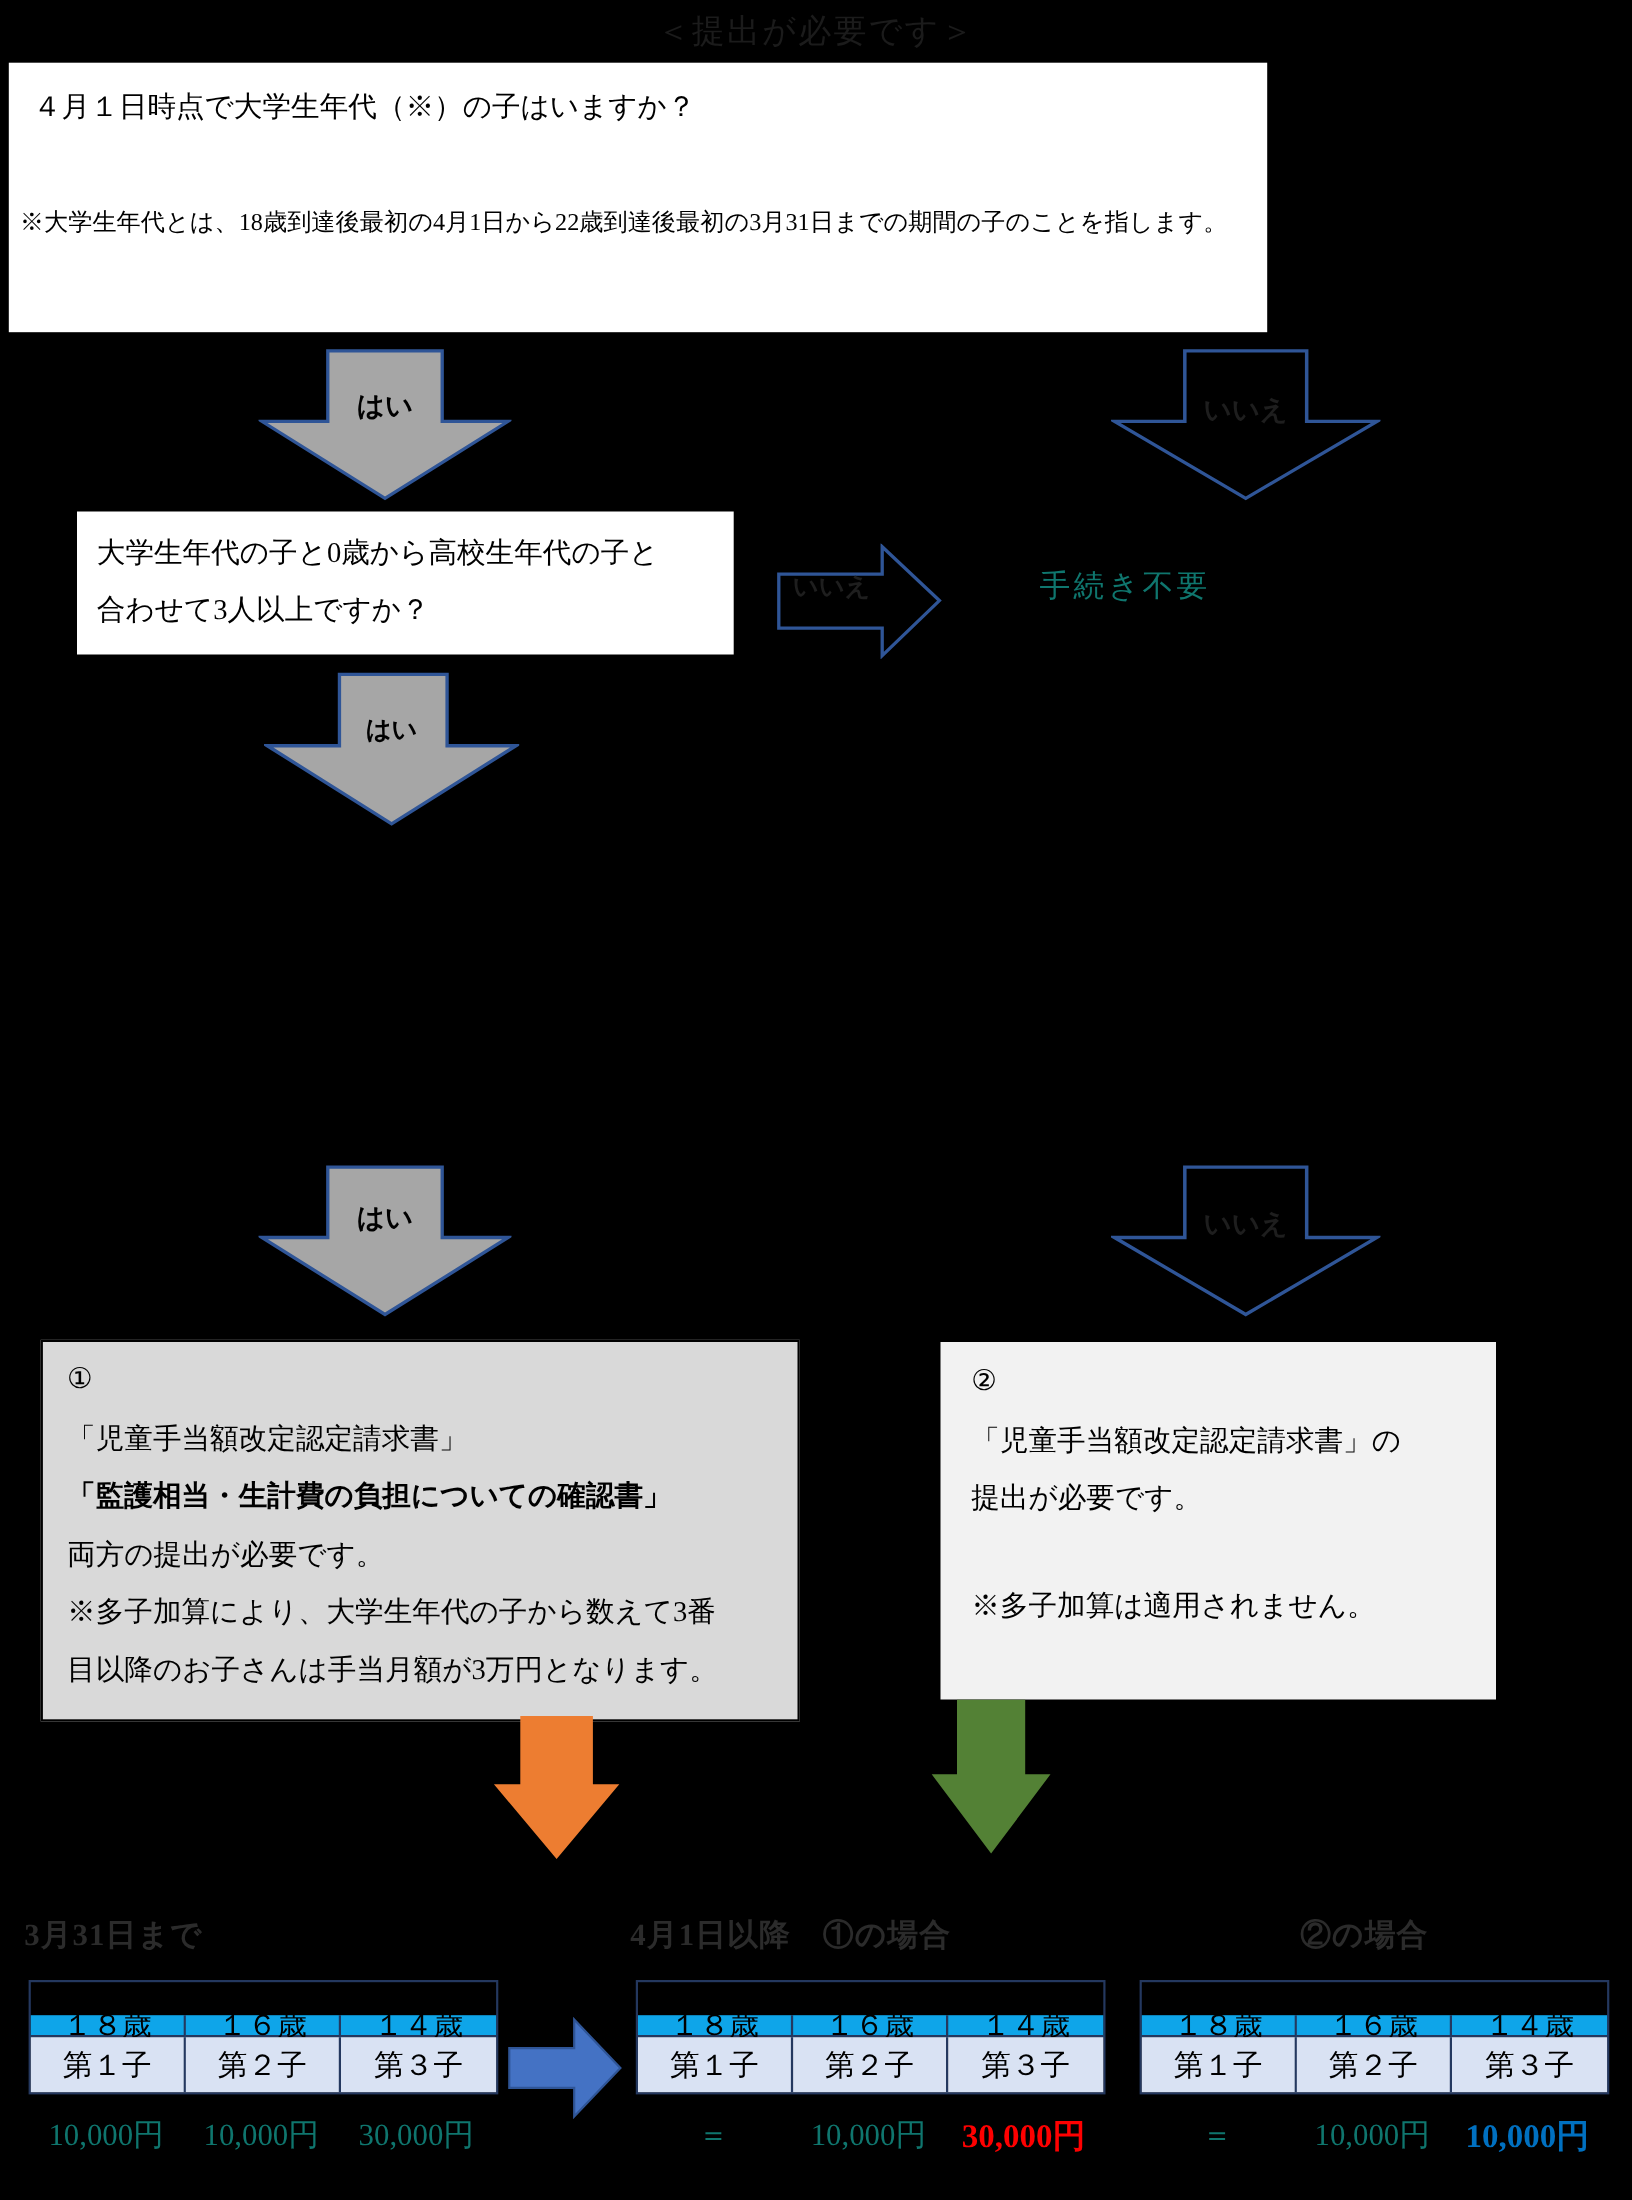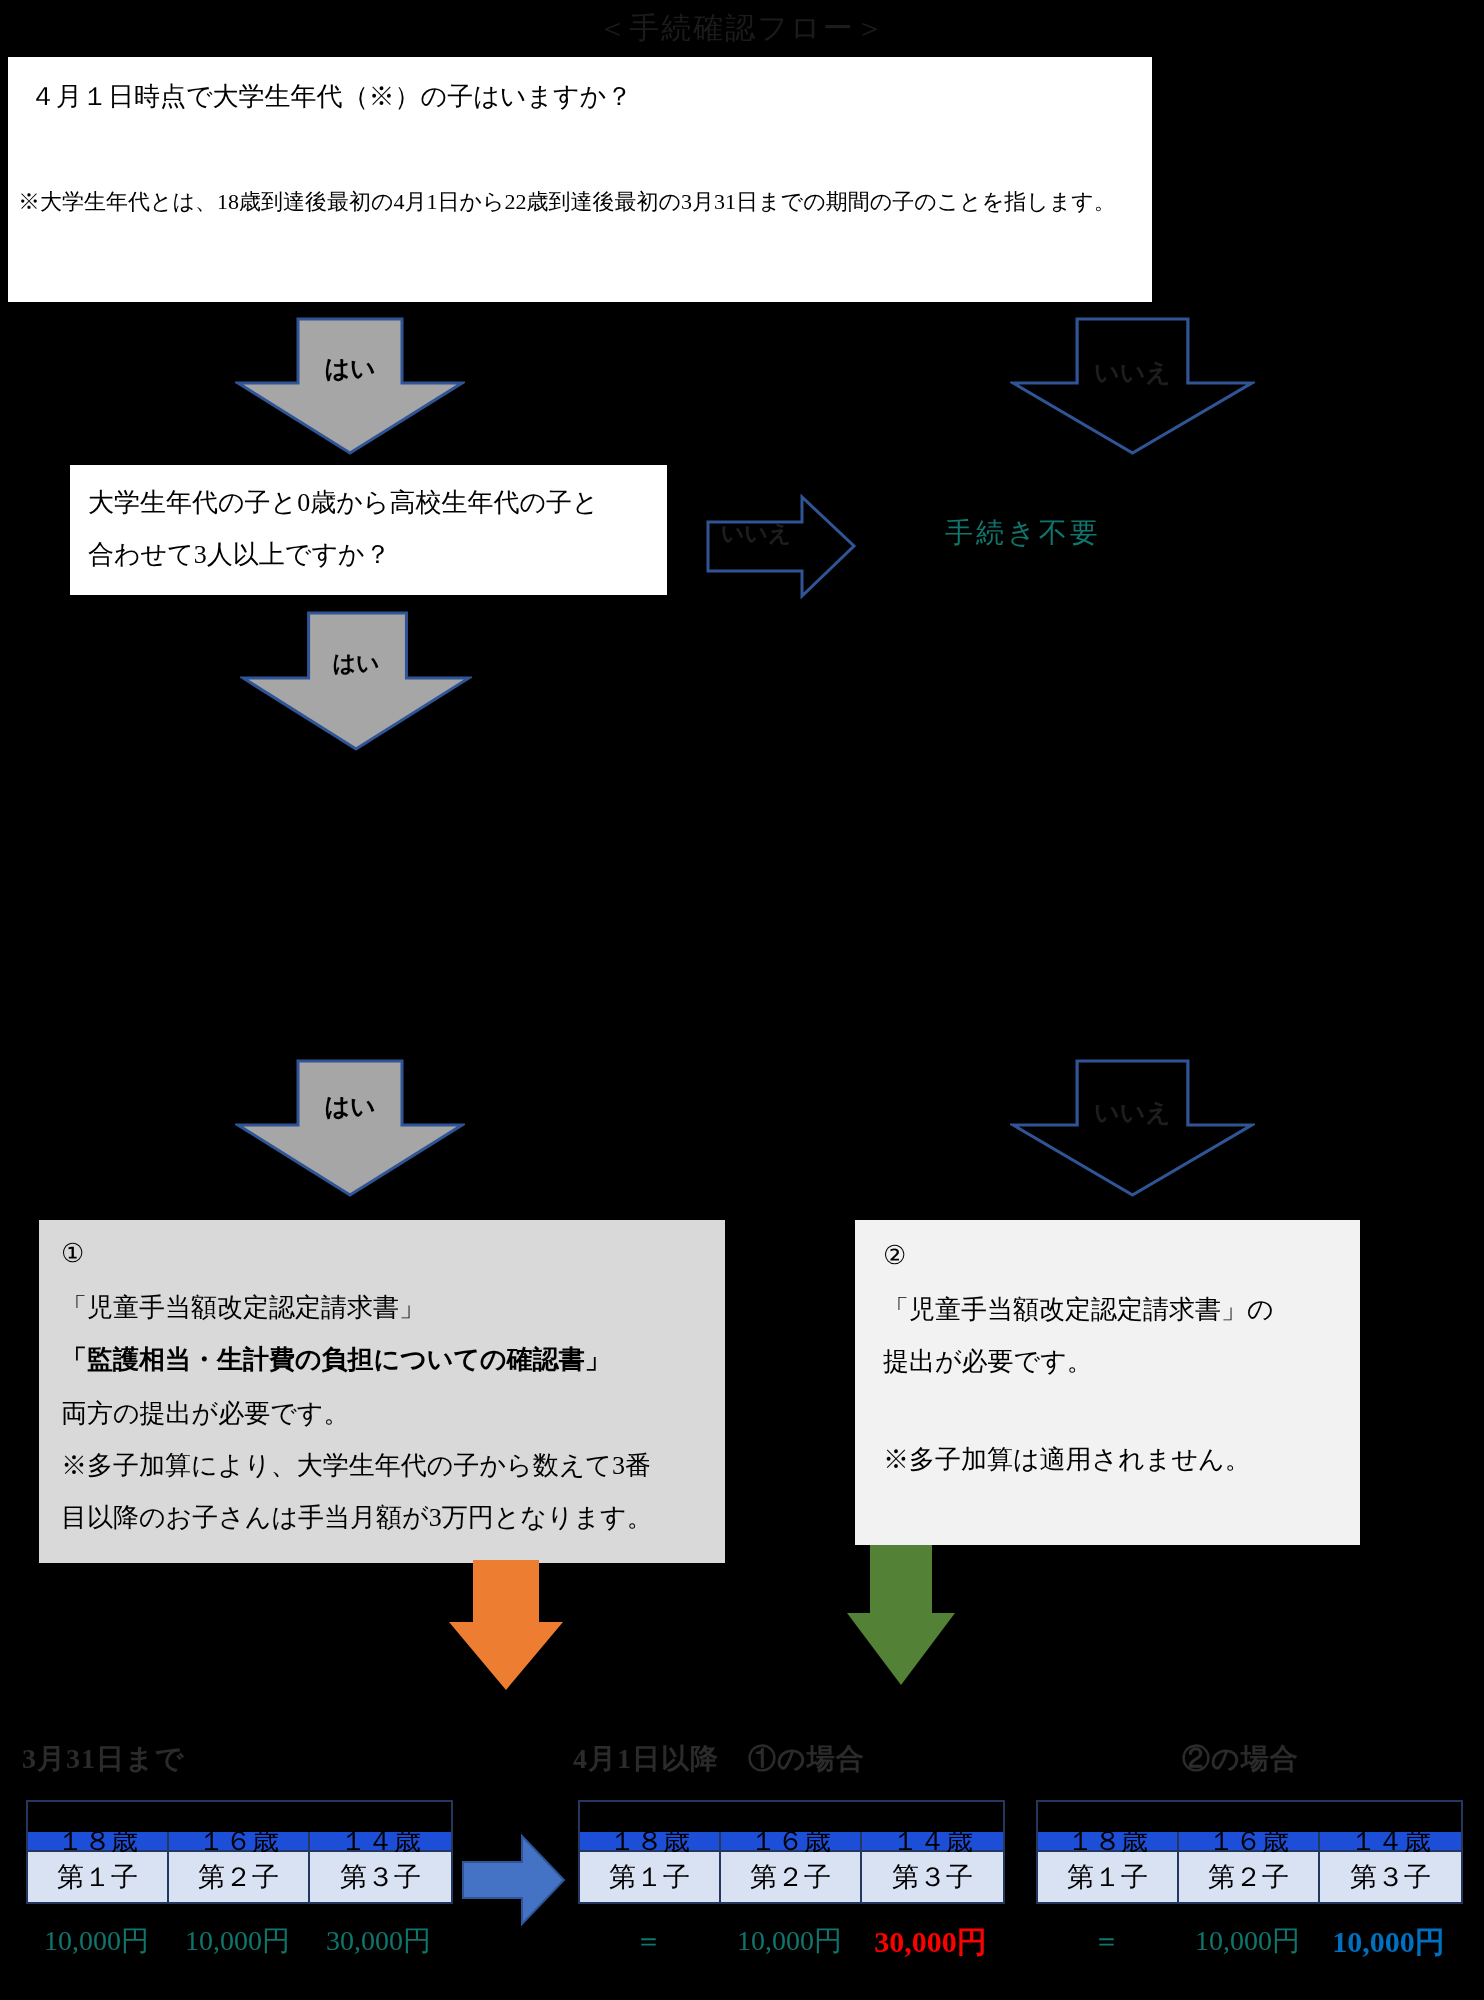--- a/index.html
+++ b/index.html
@@ -20,33 +20,33 @@
   .result1{position:absolute;left:37px;top:1218px;width:690px;height:347px;background:#d9d9d9;border:2px solid #000;box-sizing:border-box;}
   .result2{position:absolute;left:855px;top:1220px;width:505px;height:325px;background:#f2f2f2;box-sizing:border-box;}
   .rline{position:absolute;font-size:26px;white-space:nowrap;}
   .bold{font-weight:bold;}
   
   .bheader{position:absolute;top:1740px;color:#2b2b2b;font-size:28px;font-weight:bold;white-space:nowrap;letter-spacing:1px;}
   .tbl{position:absolute;top:1800px;width:423px;border:2px solid #24385f;box-sizing:content-box;}
   .trow{display:flex;height:50px;}
   .tcell{box-sizing:border-box;width:141px;border-right:2px solid #24385f;display:flex;align-items:center;justify-content:center;font-size:27px;}
   .tcell:last-child{border-right:none;text-align:right;}
-  .trow.head .tcell{background:#1d4ed8;border-bottom:2px solid #24385f;margin-top:30px;}
+  .trow.head .tcell{background:#0ea5e9;border-bottom:2px solid #24385f;margin-top:30px;}
   .trow.body .tcell{background:#d9e2f3;}
   .amt{position:absolute;top:1922px;width:141px;text-align:center;font-size:28px;white-space:nowrap;}
   .amt.red{color:#ff0000;font-weight:bold;font-size:30px;}
   .amt.blue{color:#0070c0;font-weight:bold;font-size:30px;}
   svg{display:block;}
 </style>
 </head>
 <body>
 
 <div id="canvas">
 
-  <div class="title" style="top:8px;">＜手続確認フロー＞</div>
+  <div class="title" style="top:8px;">＜提出が必要です＞</div>
 
   <div class="box" style="left:8px;top:57px;width:1144px;height:245px;">
     <span class="line" style="left:22px;top:22px;">４月１日時点で大学生年代（※）の子はいますか？</span>
     <span class="line small" style="left:10px;top:130px;">※大学生年代とは、18歳到達後最初の4月1日から22歳到達後最初の3月31日までの期間の子のことを指します。</span>
   </div>
 
   <div class="abs" style="left:235px;top:316px;">
     <svg width="230" height="140" viewBox="0 0 230 140">
       <polygon points="63,3 167,3 167,67 227,67 115,137 3,67 63,67" fill="#a6a6a6" stroke="#2f5597" stroke-width="3"></polygon>
     </svg>

